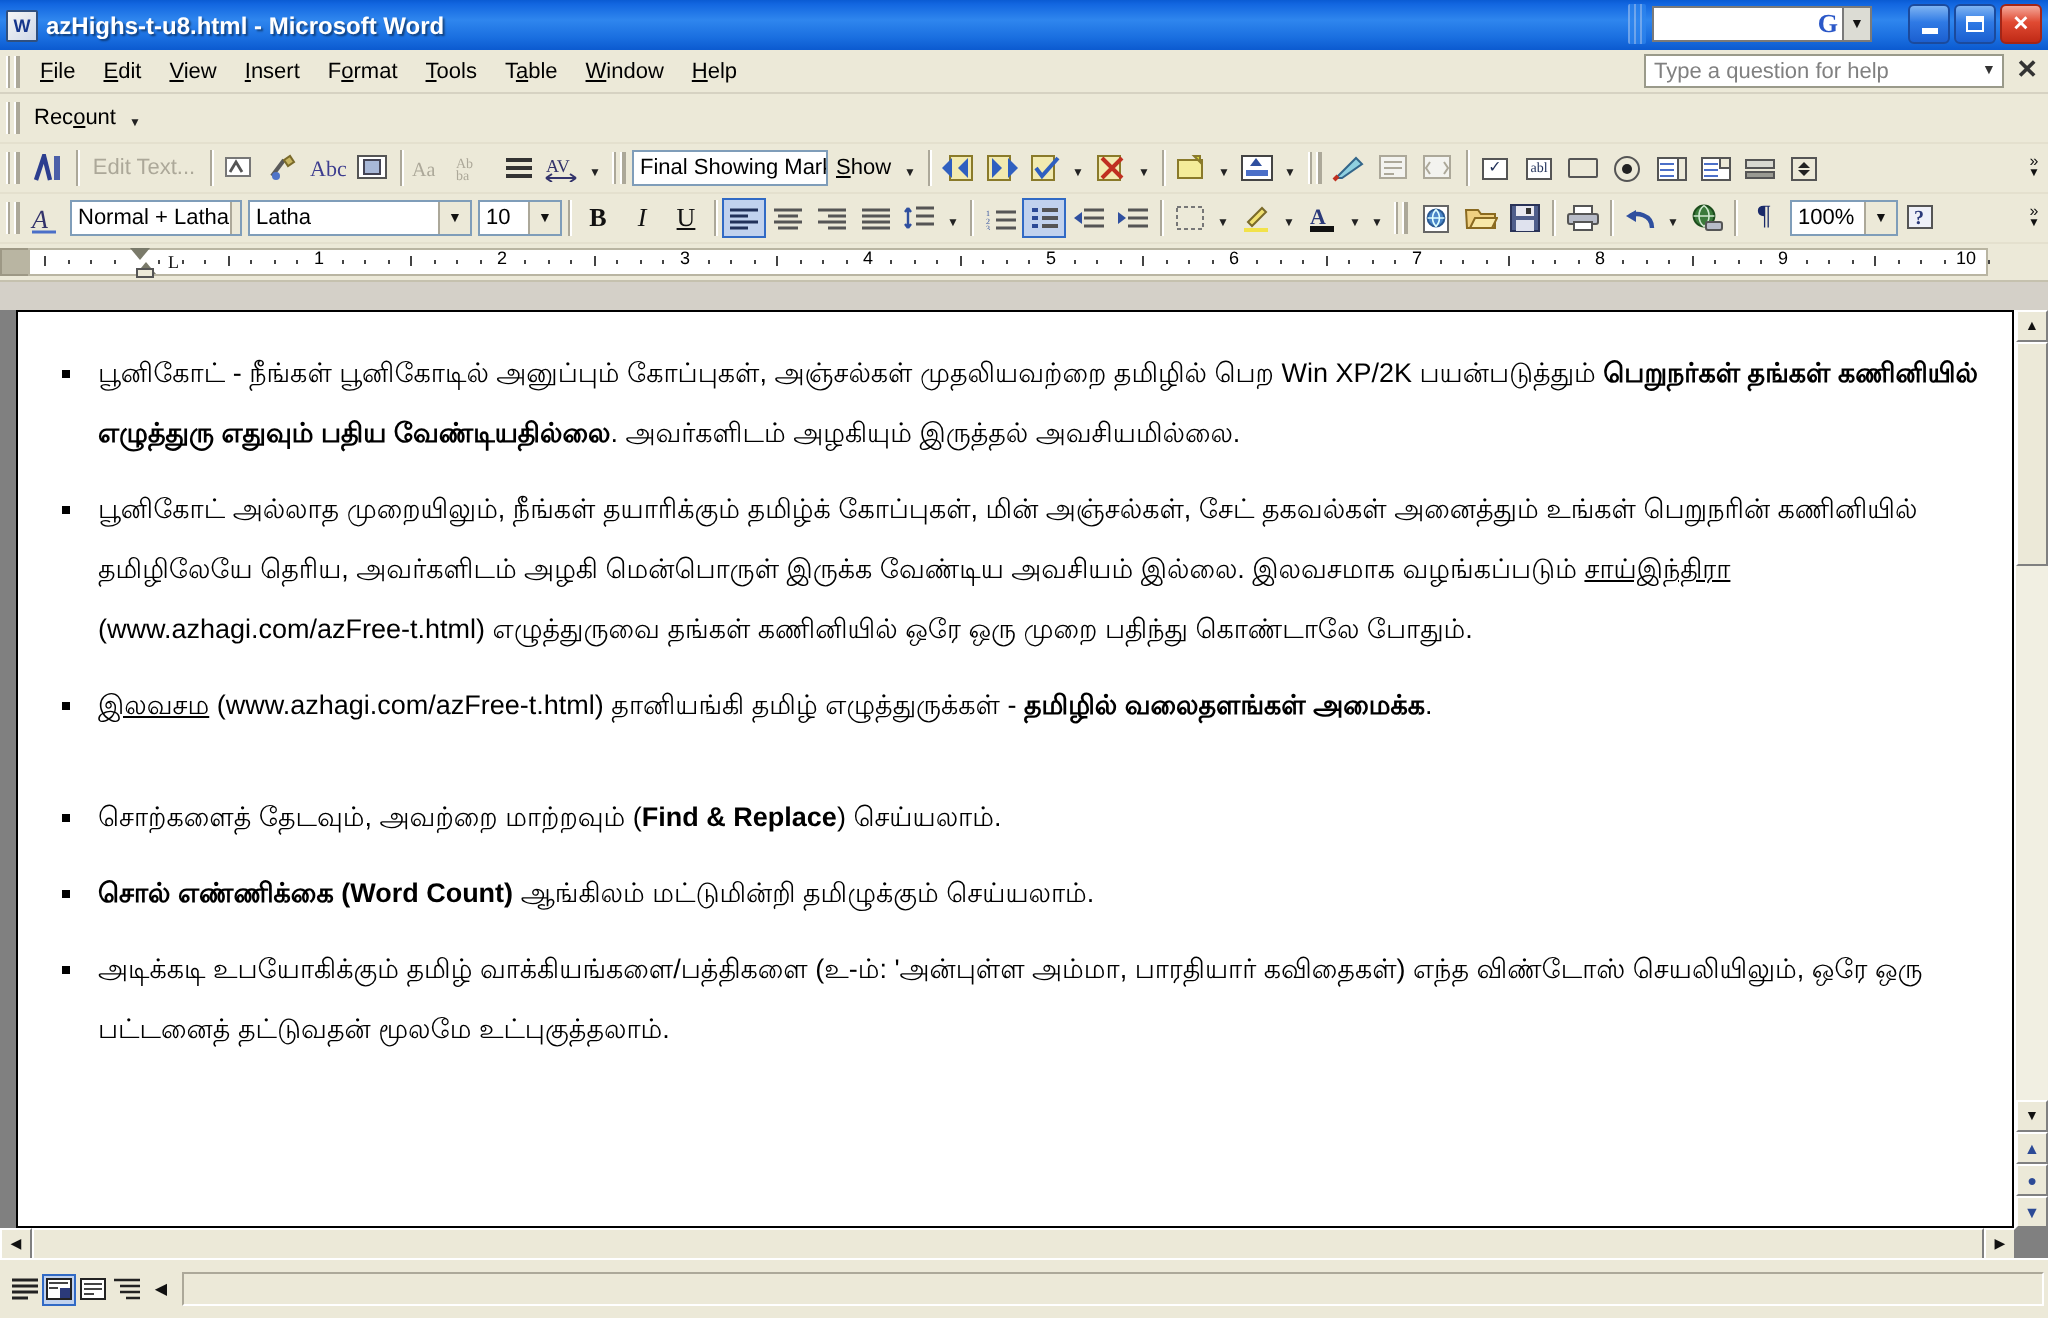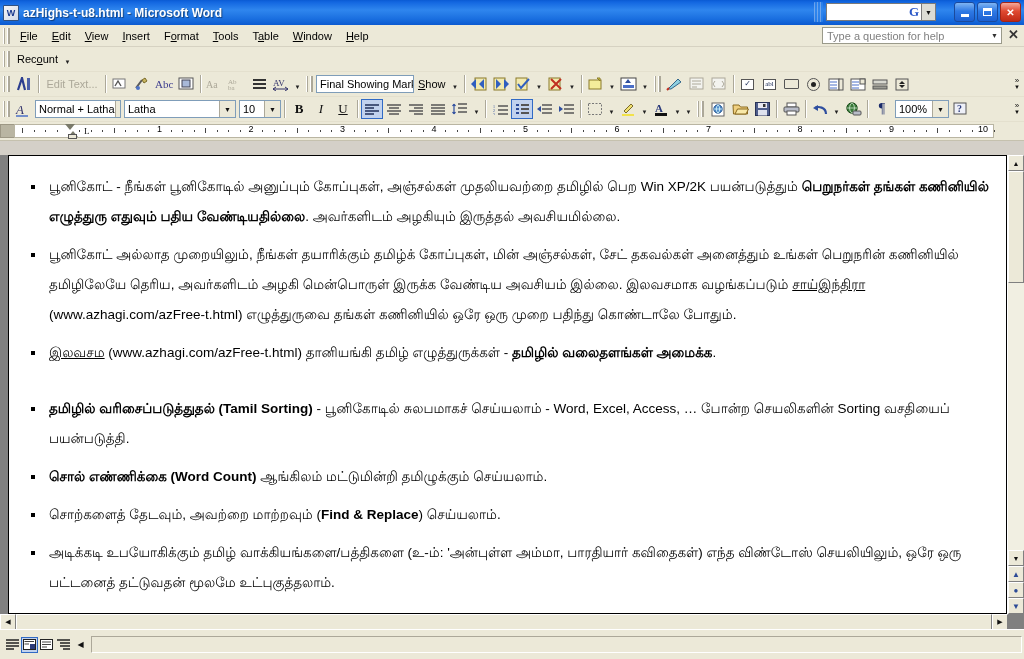--- a/index.html
+++ b/index.html
@@ -665,23 +665,22 @@
 <div id="docwrap">
   <div id="page">
     <div id="content">
       <ul class="doclist" id="list1">
           <li><span>பூனிகோட் - நீங்கள் பூனிகோடில் அனுப்பும் கோப்புகள், அஞ்சல்கள் முதலியவற்றை தமிழில் பெற Win XP/2K பயன்படுத்தும் </span><span class="b">பெறுநர்கள் தங்கள் கணினியில் எழுத்துரு எதுவும் பதிய வேண்டியதில்லை</span><span>. அவர்களிடம் அழகியும் இருத்தல் அவசியமில்லை.</span></li>
           <li><span>பூனிகோட் அல்லாத முறையிலும், நீங்கள் தயாரிக்கும் தமிழ்க் கோப்புகள், மின் அஞ்சல்கள், சேட் தகவல்கள் அனைத்தும் உங்கள் பெறுநரின் கணினியில் தமிழிலேயே தெரிய, அவர்களிடம் அழகி மென்பொருள் இருக்க வேண்டிய அவசியம் இல்லை. இலவசமாக வழங்கப்படும் </span><span class="ul">சாய்இந்திரா</span><span> (www.azhagi.com/azFree-t.html) எழுத்துருவை தங்கள் கணினியில் ஒரே ஒரு முறை பதிந்து கொண்டாலே போதும்.</span></li>
           <li><span class="ul">இலவசம</span><span> (www.azhagi.com/azFree-t.html) தானியங்கி தமிழ் எழுத்துருக்கள் - </span><span class="b">தமிழில் வலைதளங்கள் அமைக்க</span><span>.</span></li>
         </ul>
       <div class="spacer"></div>
       <ul class="doclist" id="list2">
-          <li><span class="b">தமிழில் வரிசைப்படுத்துதல் (Tamil Sorting)</span><span> - பூனிகோடில் சுலபமாகச் செய்யலாம் - Word, Excel, Access, … போன்ற செயலிகளின் Sorting வசதியைப் பயன்படுத்தி.</span></li>
+          <li><span>சொற்களைத் தேடவும், அவற்றை மாற்றவும் (</span><span class="b">Find &amp; Replace</span><span>) செய்யலாம்.</span></li>
           <li><span class="b">சொல் எண்ணிக்கை (Word Count)</span><span> ஆங்கிலம் மட்டுமின்றி தமிழுக்கும் செய்யலாம்.</span></li>
-          <li><span>சொற்களைத் தேடவும், அவற்றை மாற்றவும் (</span><span class="b">Find &amp; Replace</span><span>) செய்யலாம்.</span></li>
           <li><span>அடிக்கடி உபயோகிக்கும் தமிழ் வாக்கியங்களை/பத்திகளை (உ-ம்: 'அன்புள்ள அம்மா, பாரதியார் கவிதைகள்) எந்த விண்டோஸ் செயலியிலும், ஒரே ஒரு பட்டனைத் தட்டுவதன் மூலமே உட்புகுத்தலாம்.</span></li>
         </ul>
     </div>
   </div>
 
   <div id="vscroll">
     <div class="sbtn">▲</div>
     <div class="track">
       <div class="sthumb" style="height:112px"></div>
     </div>

